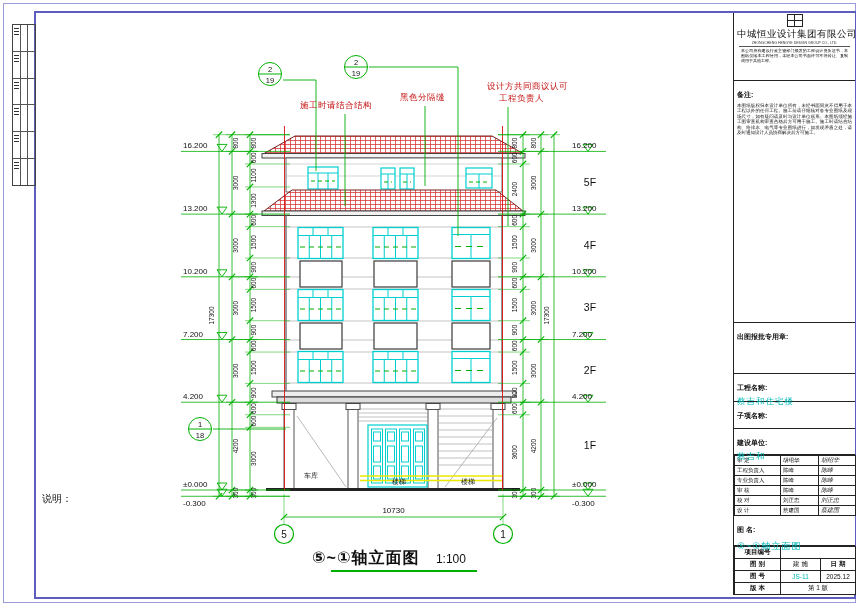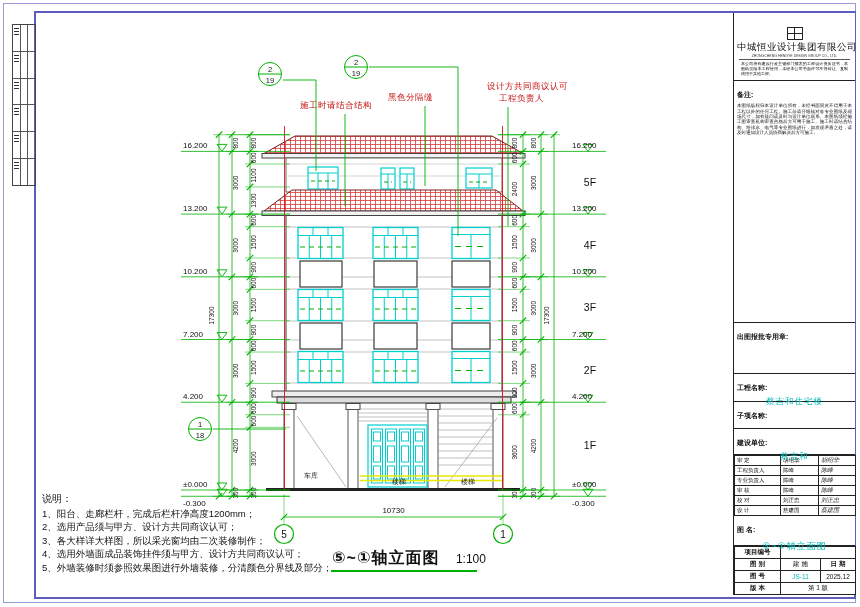--- a/index.html
+++ b/index.html
@@ -18,42 +18,42 @@
   
   #cad{position:absolute;left:0;top:0}
   
   .ann{position:absolute;color:#c41212;font-size:8.5px;white-space:nowrap;letter-spacing:.5px}
   .room{position:absolute;color:#222;font-size:7px;white-space:nowrap}
   
   .notes{position:absolute;left:42px;top:492px;width:310px}
   .notes-title{font-size:10px;margin-bottom:1px}
   .note-item{font-size:9.5px;line-height:13.4px;white-space:nowrap}
   
-  .dwg-title{position:absolute;left:332px;top:548px;white-space:nowrap}
+  .dwg-title{position:absolute;left:312px;top:548px;white-space:nowrap}
   .dwg-title .t{font-size:16px;font-weight:bold;letter-spacing:1px}
   .dwg-title .s{font-size:12px;margin-left:12px}
   .dwg-underline{position:absolute;left:331px;top:570px;width:146px;height:2px;background:#00b000}
   
   .tb{position:absolute;left:733px;top:13px;width:121px;height:582px;border-left:1.5px solid #222;
       display:flex;flex-direction:column;background:#fff}
   .tb-sec{border-bottom:1px solid #222;position:relative;padding:2px 3px;box-sizing:border-box}
   .tb-lab{font-size:7px;font-weight:bold}
-  .tb-company{height:70px;text-align:center;padding-top:14px}
+  .tb-company{height:70px;text-align:center;padding-top:1px}
   .tb-logo{width:14px;height:11px;border:1px solid #222;margin:0 auto 1px;
     background:linear-gradient(#222,#222) 50% 0/1px 100% no-repeat,linear-gradient(#222,#222) 0 50%/100% 1px no-repeat}
   .tb-name{font-size:9.5px;letter-spacing:.5px;white-space:nowrap}
   .tb-en{font-size:3.5px;color:#333;border-bottom:.5px solid #555;padding-bottom:1px;margin:0 2px 2px}
   .tb-cert{font-size:4px;line-height:4.8px;text-align:justify;padding:0 4px;color:#000}
   .tb-remark{height:250px}
   .tb-remark-text{font-size:4.5px;line-height:5.4px;text-align:justify;margin-top:2px}
   .tb-stamp{height:52px}
   .tb-proj{height:28px}
   .tb-sub{height:28px}
   .tb-client{height:26px}
-  .tb-cyan{color:#00b8b8;text-align:center;font-size:8.5px;margin-top:2px;letter-spacing:1px}
+  .tb-cyan{color:#00b8b8;font-size:8.5px;margin-top:2px;letter-spacing:1px}
   .tb-cyan.big{font-size:9px;margin-top:4px}
   .tb-dwgname{height:30px}
   table.tb-sign{border-collapse:collapse;width:100%;height:49px;table-layout:fixed}
   table.tb-sign td{border:.5px solid #222;font-size:5.5px;padding:0 2px;height:8px;white-space:nowrap;overflow:hidden}
   table.tb-sign td.sig{font-family:"Liberation Serif",serif;font-style:italic;font-size:6px;color:#222}
   table.tb-grid{border-collapse:collapse;width:100%;height:50px;table-layout:fixed}
   table.tb-grid td{border:.5px solid #222;font-size:6.5px;text-align:center;white-space:nowrap;overflow:hidden}
   table.tb-grid td.lab{font-weight:bold}
   table.tb-grid td.cyan{color:#00b8b8}
   .tb>*:last-child{border-bottom:none}
@@ -459,37 +459,30 @@
       <text x="356" y="64.5" font-size="7.5" text-anchor="middle" fill="#111" font-family="&quot;Liberation Sans&quot;,&quot;DejaVu Sans&quot;,sans-serif">2</text>
       <text x="356" y="75.5" font-size="7.5" text-anchor="middle" fill="#111" font-family="&quot;Liberation Sans&quot;,&quot;DejaVu Sans&quot;,sans-serif">19</text>
       <circle cx="200" cy="429" r="11.5" fill="#fff" stroke="#00b000" stroke-width="1"></circle>
       <line x1="188.5" y1="429" x2="211.5" y2="429" stroke="#00b000" stroke-width="1"></line>
       <text x="200" y="426.5" font-size="7.5" text-anchor="middle" fill="#111" font-family="&quot;Liberation Sans&quot;,&quot;DejaVu Sans&quot;,sans-serif">1</text>
       <text x="200" y="437.5" font-size="7.5" text-anchor="middle" fill="#111" font-family="&quot;Liberation Sans&quot;,&quot;DejaVu Sans&quot;,sans-serif">18</text>
     </g>
 </svg>
 
 <div class="ann" style="left:300px;top:100px">施工时请结合结构</div>
-<div class="ann" style="left:388px;top:92px">黑色分隔缝</div>
+<div class="ann" style="left:400px;top:92px">黑色分隔缝</div>
 <div class="ann" style="left:487px;top:81px">设计方共同商议认可</div>
 <div class="ann" style="left:499px;top:93px">工程负责人</div>
 
 <div class="room" style="left:304px;top:471px">车库</div>
 <div class="room" style="left:392px;top:477px">楼梯</div>
 <div class="room" style="left:461px;top:477px">楼梯</div>
 
 <div class="notes">
   <div class="notes-title">说明：</div>
-  <div id="noteList">
-      <div class="note-item">1、阳台、走廊栏杆，完成后栏杆净高度1200mm；</div>
-      <div class="note-item">2、选用产品须与甲方、设计方共同商议认可；</div>
-      <div class="note-item">3、各大样详大样图，所以采光窗均由二次装修制作；</div>
-      <div class="note-item">4、选用外墙面成品装饰挂件须与甲方、设计方共同商议认可；</div>
-      <div class="note-item">5、外墙装修时须参照效果图进行外墙装修，分清颜色分界线及部分；</div>
-    </div>
 </div>
 
 <div class="dwg-title">
   <span class="t">⑤~①轴立面图</span>
   <span class="s">1:100</span>
 </div>
 <div class="dwg-underline"></div>
 
 <div class="tb">
   <div class="tb-sec tb-company">

